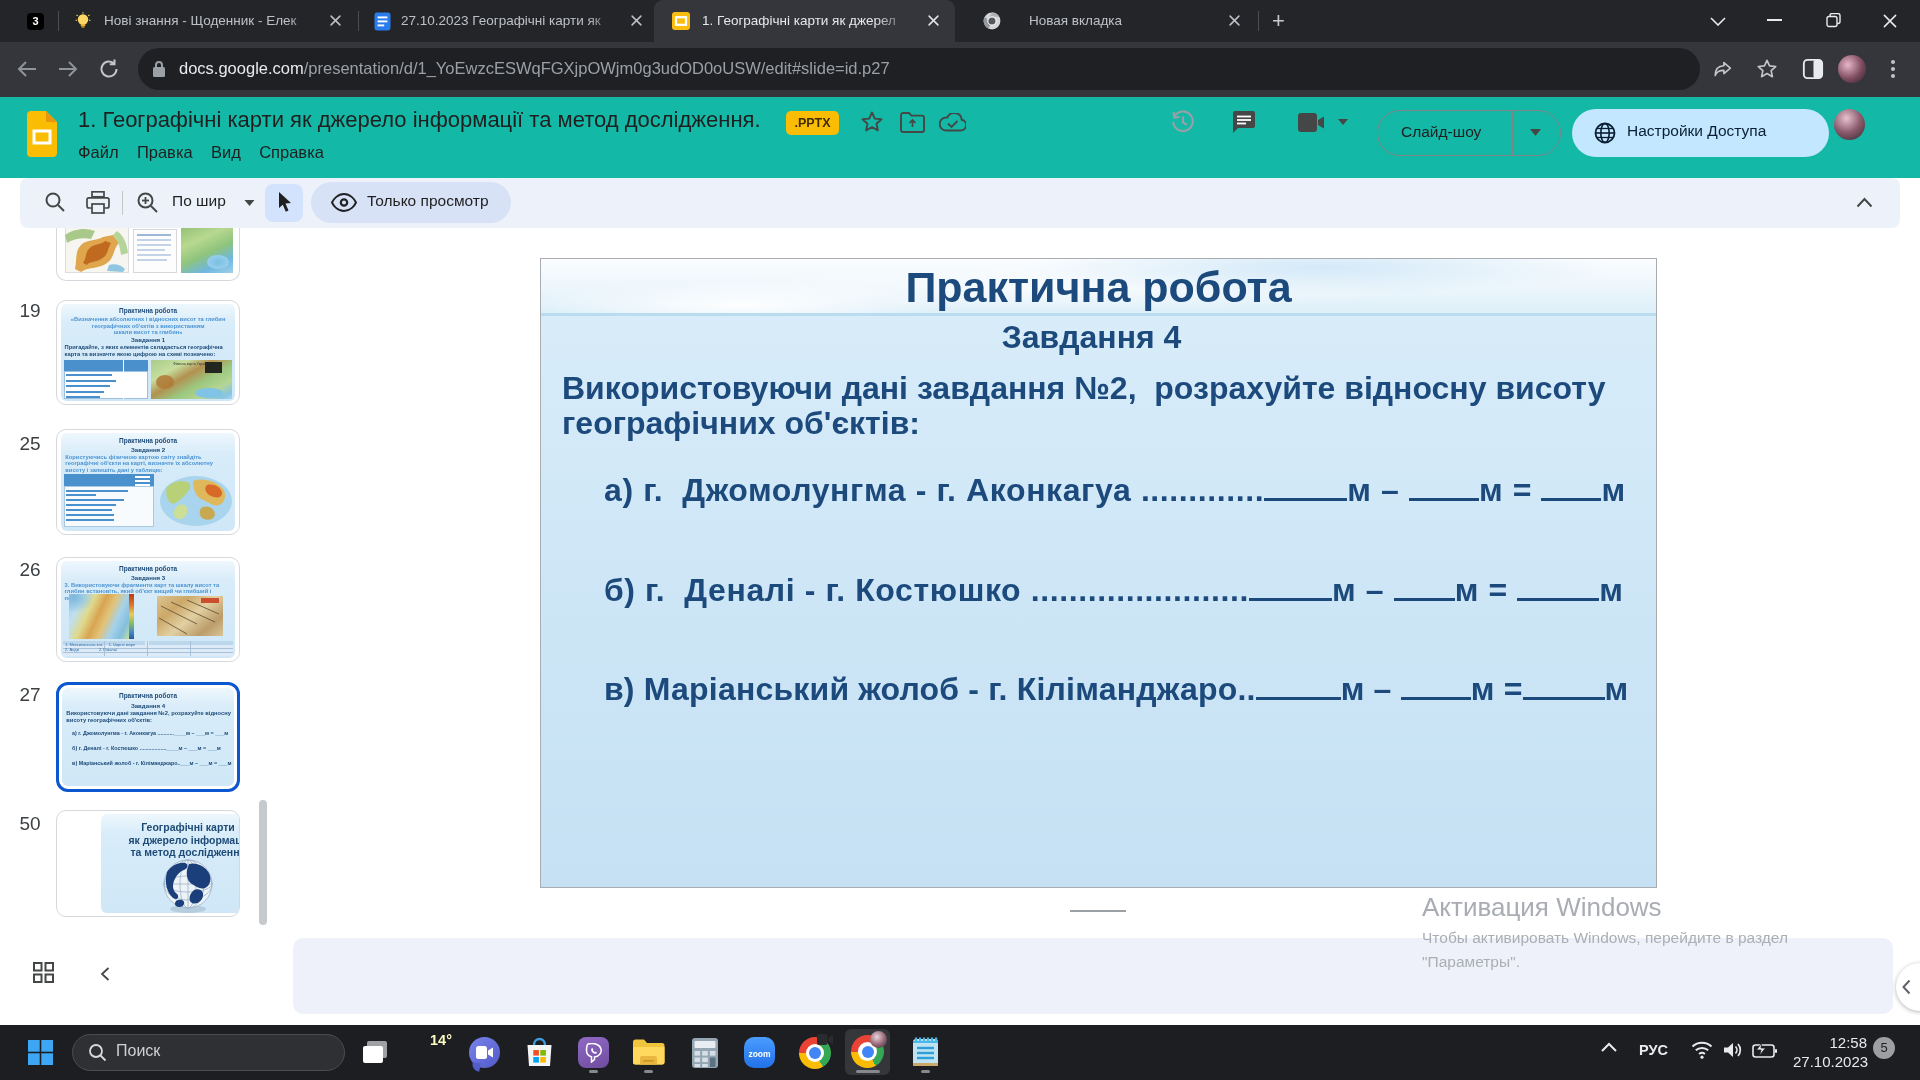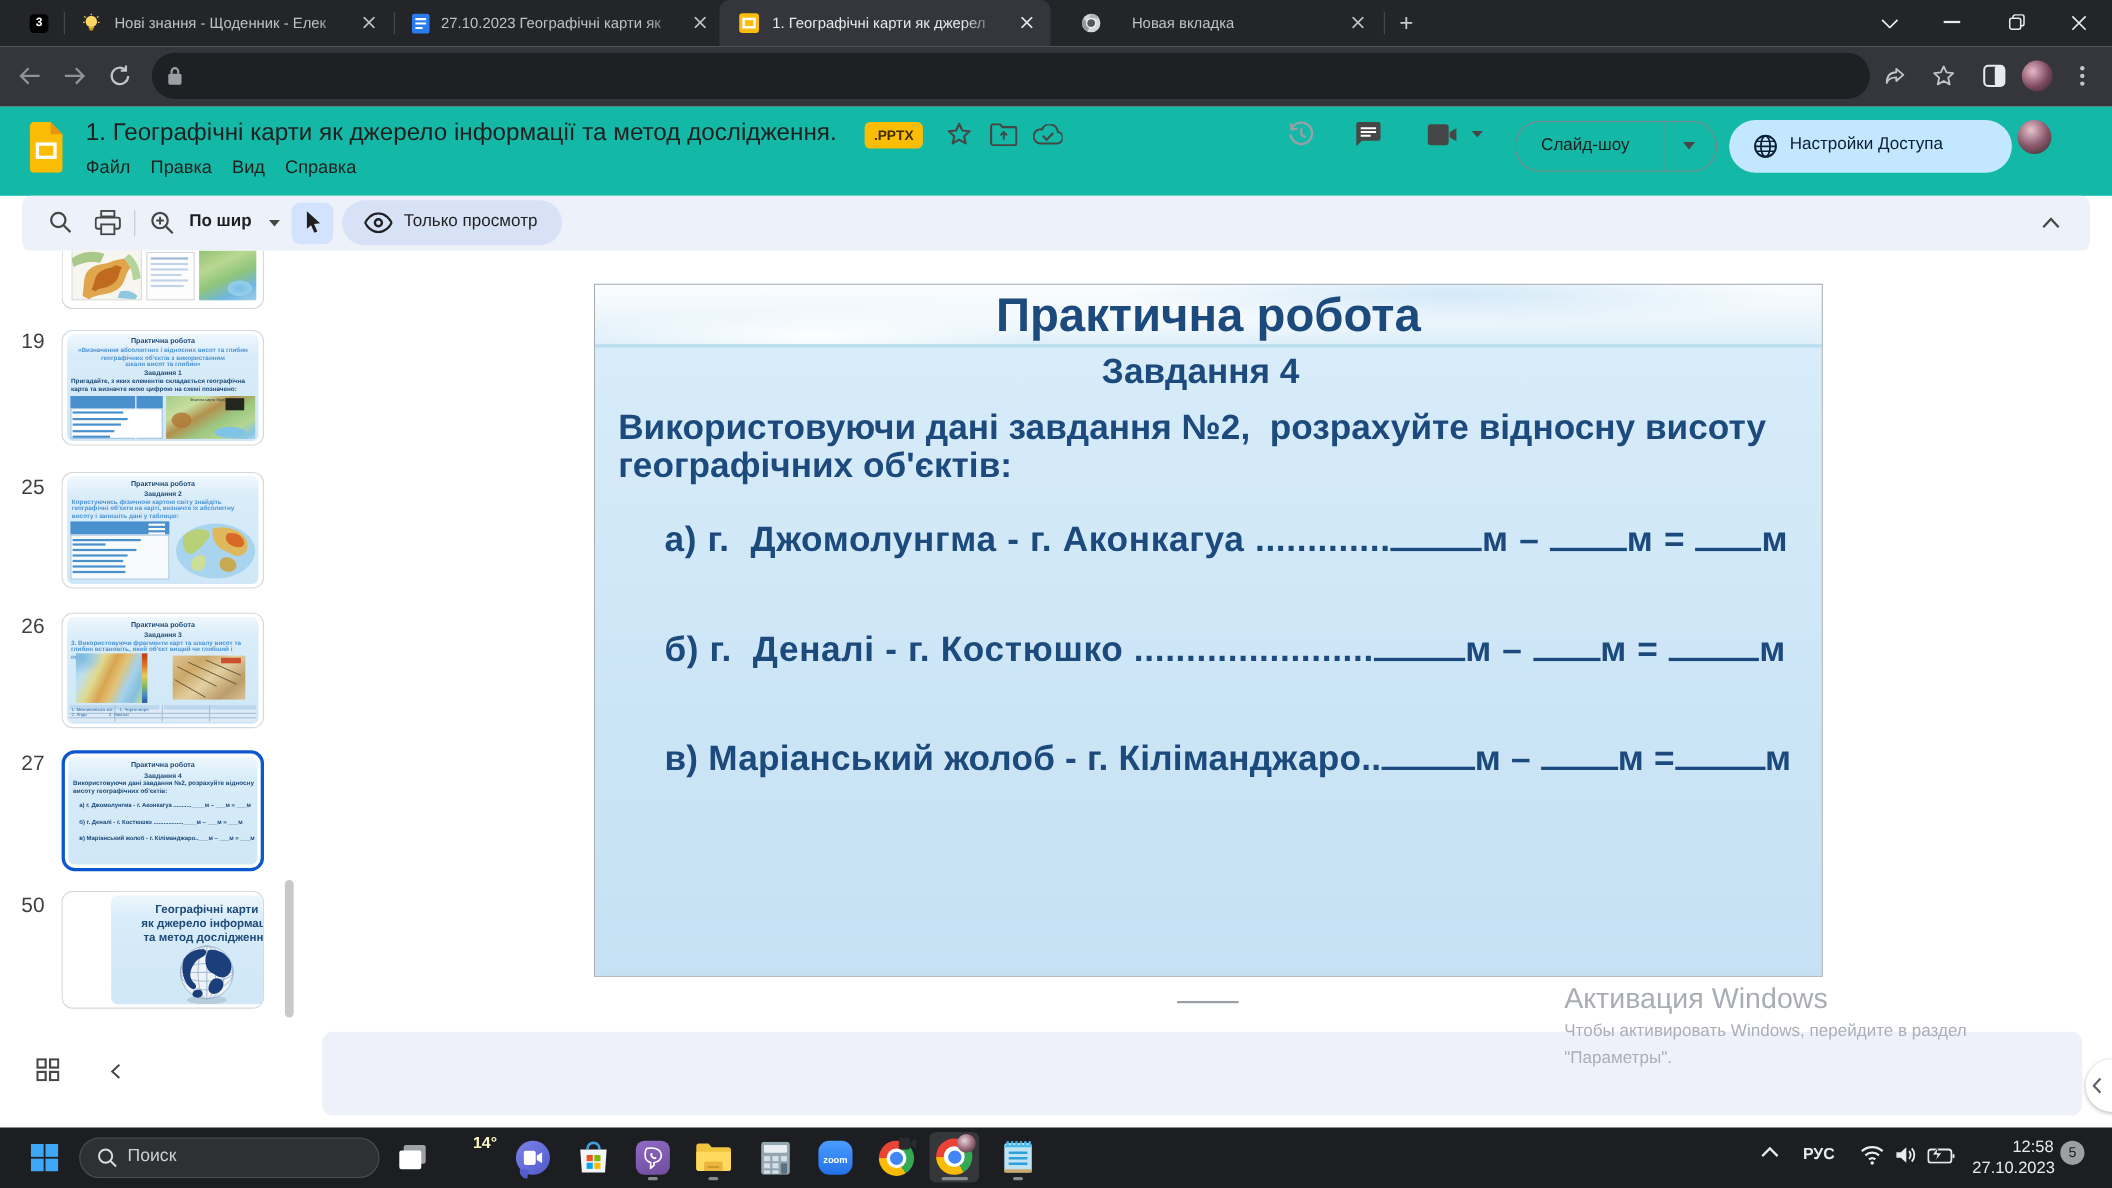--- a/index.html
+++ b/index.html
@@ -124,20 +124,21 @@
         <path d="M2 10 L19 10 M12 3 L19 10 L12 17" fill="none" stroke="#909499" stroke-width="2"></path>
       </svg>
     <svg class="abs" style="left:98px;top:16px;" width="22" height="22" viewBox="0 0 22 22">
         <path d="M18.5 11 a7.5 7.5 0 1 1 -2.2 -5.3 M16.5 1.5 L16.5 6.2 L11.8 6.2" fill="none" stroke="#c2c5c9" stroke-width="2"></path>
       </svg>
     <div id="urlpill"></div>
     <svg class="abs" style="left:152px;top:18px;" width="14" height="18" viewBox="0 0 14 18">
         <rect x="1" y="7" width="12" height="10" rx="1.5" fill="#9aa0a6"></rect>
         <path d="M4 7 V5 a3 3 0 0 1 6 0 V7" fill="none" stroke="#9aa0a6" stroke-width="2"></path>
       </svg>
+    <div class="abs" style="left:179px;top:17px;font-size:16.5px;color:#e8eaed;white-space:nowrap;">docs.google.com<span style="color:#9aa0a6;">/presentation/d/1_YoEwzcESWqFGXjpOWjm0g3udOD0oUSW/edit#slide=id.p27</span></div>
     <svg class="abs" style="left:1712px;top:16px;" width="22" height="22" viewBox="0 0 24 24">
         <path d="M13 5 L20 11 L13 17 L13 13.5 C7 13.5 4.5 16 3.5 19 C3.5 13 6 8.6 13 8.4 Z" fill="none" stroke="#c2c5c9" stroke-width="1.8" stroke-linejoin="round"></path>
       </svg>
     <svg class="abs" style="left:1756px;top:16px;" width="22" height="22" viewBox="0 0 24 24">
         <path d="M12 2.5 L14.8 8.6 L21.5 9.3 L16.5 13.8 L17.9 20.4 L12 17 L6.1 20.4 L7.5 13.8 L2.5 9.3 L9.2 8.6 Z" fill="none" stroke="#c2c5c9" stroke-width="1.8" stroke-linejoin="round"></path>
       </svg>
     <svg class="abs" style="left:1802px;top:16px;" width="22" height="22" viewBox="0 0 24 24">
         <rect x="2" y="2" width="20" height="20" rx="4" fill="none" stroke="#e8eaed" stroke-width="2"></rect>
         <rect x="12.5" y="2" width="9.5" height="20" rx="3" fill="#e8eaed"></rect>
       </svg>
@@ -213,21 +214,21 @@
         <path d="M3 6.8 L21 6.8 a2 2 0 0 1 2 2 L23 15 a2 2 0 0 1 -2 2 L18 17 M6 17 L3 17 a2 2 0 0 1 -2 -2 L1 8.8 a2 2 0 0 1 2 -2" fill="none" stroke="#454746" stroke-width="1.7"></path>
         <rect x="6" y="13" width="12" height="9" fill="none" stroke="#454746" stroke-width="1.7"></rect>
       </svg>
     <div class="abs" style="left:102px;top:13px;width:1px;height:24px;background:#c4c7c5;"></div>
     <svg class="abs" style="left:116px;top:13px;" width="23" height="23" viewBox="0 0 23 23">
         <circle cx="9.5" cy="9.5" r="7" fill="none" stroke="#454746" stroke-width="2"></circle>
         <line x1="15" y1="15" x2="21" y2="21" stroke="#454746" stroke-width="2"></line>
         <line x1="6" y1="9.5" x2="13" y2="9.5" stroke="#454746" stroke-width="1.8"></line>
         <line x1="9.5" y1="6" x2="9.5" y2="13" stroke="#454746" stroke-width="1.8"></line>
       </svg>
-    <div class="abs" style="left:152px;top:14px;font-size:15.5px;color:#1f1f1f;font-weight:bold;">По шир</div>
+    <div class="abs" style="left:152px;top:14px;font-size:15.5px;color:#1f1f1f;">По шир</div>
     <svg class="abs" style="left:224px;top:21px;" width="11" height="8" viewBox="0 0 11 8">
         <path d="M0.5 1 L5.5 7 L10.5 1 Z" fill="#454746"></path>
       </svg>
     <div class="abs" style="left:245px;top:6px;width:38px;height:38px;background:#d3e3fd;border-radius:8px;"></div>
     <svg class="abs" style="left:257px;top:13px;" width="16" height="22" viewBox="0 0 16 22">
         <path d="M2 1 L14 12 L8.5 12.6 L11.5 19.5 L8.8 20.7 L5.8 13.8 L2 17 Z" fill="#1f1f1f"></path>
       </svg>
     <div class="abs" style="left:291px;top:4px;width:200px;height:41px;background:#d8e2f6;border-radius:21px;"></div>
     <svg class="abs" style="left:311px;top:15px;" width="26" height="19" viewBox="0 0 26 19">
         <path d="M13 1 C6.5 1 2.3 6.5 1 9.5 C2.3 12.5 6.5 18 13 18 C19.5 18 23.7 12.5 25 9.5 C23.7 6.5 19.5 1 13 1 Z" fill="none" stroke="#202124" stroke-width="1.9"></path>

